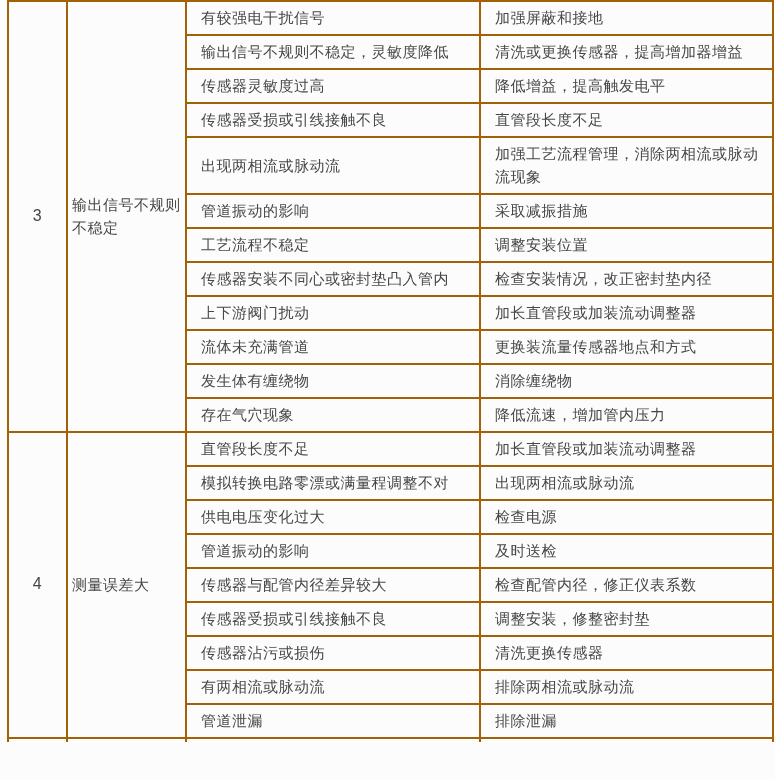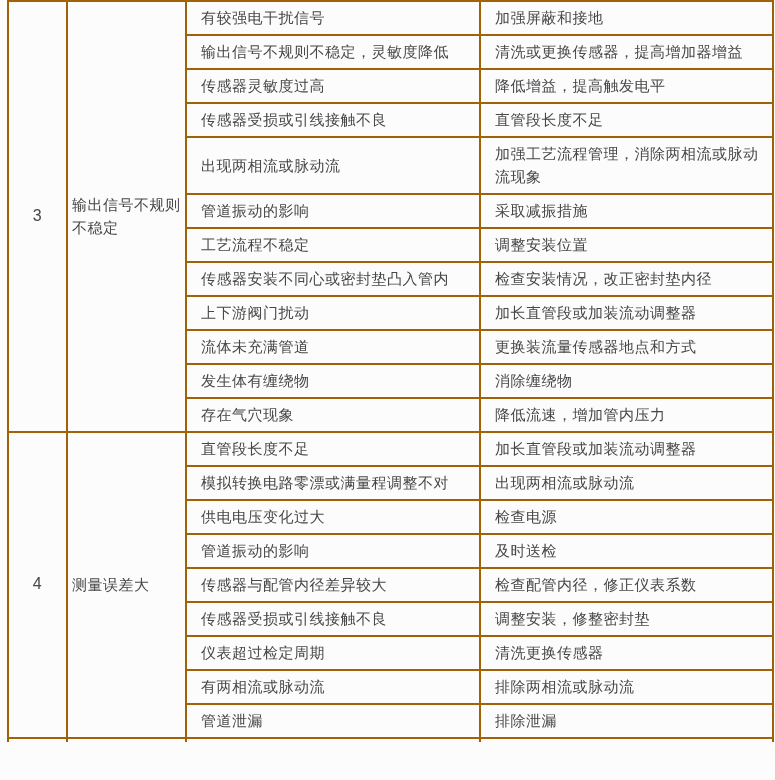--- a/index.html
+++ b/index.html
@@ -148,21 +148,21 @@
         </tr>
         <tr>
           <td class="cause">传感器与配管内径差异较大</td>
           <td class="sol">检查配管内径，修正仪表系数</td>
         </tr>
         <tr>
           <td class="cause">传感器受损或引线接触不良</td>
           <td class="sol">调整安装，修整密封垫</td>
         </tr>
         <tr>
-          <td class="cause">仪表超过检定周期</td>
+          <td class="cause">传感器沾污或损伤</td>
           <td class="sol">清洗更换传感器</td>
         </tr>
         <tr>
           <td class="cause">有两相流或脉动流</td>
           <td class="sol">排除两相流或脉动流</td>
         </tr>
         <tr>
           <td class="cause">管道泄漏</td>
           <td class="sol">排除泄漏</td>
         </tr>

